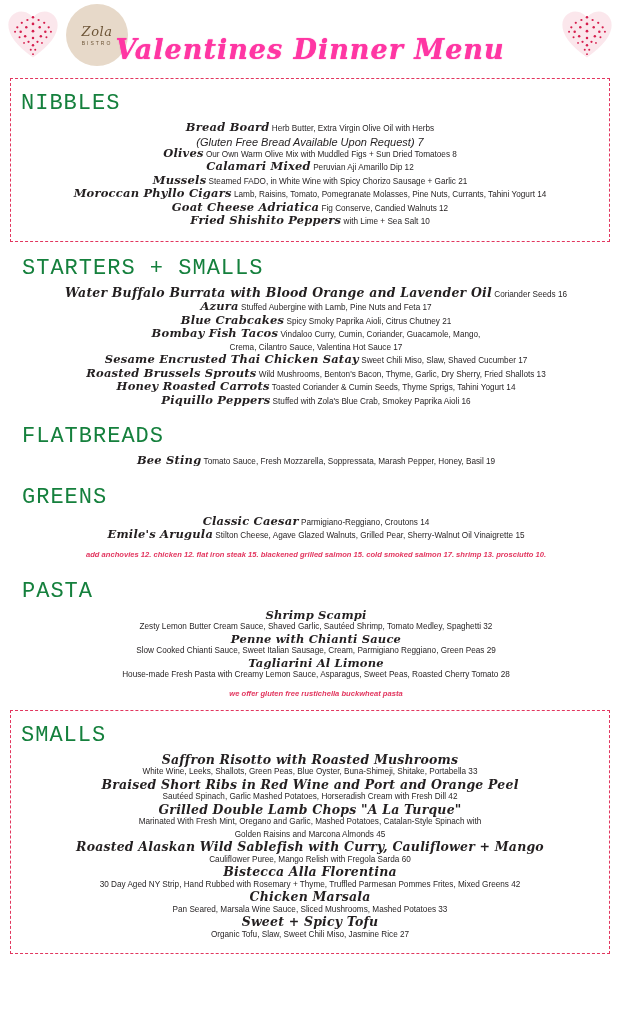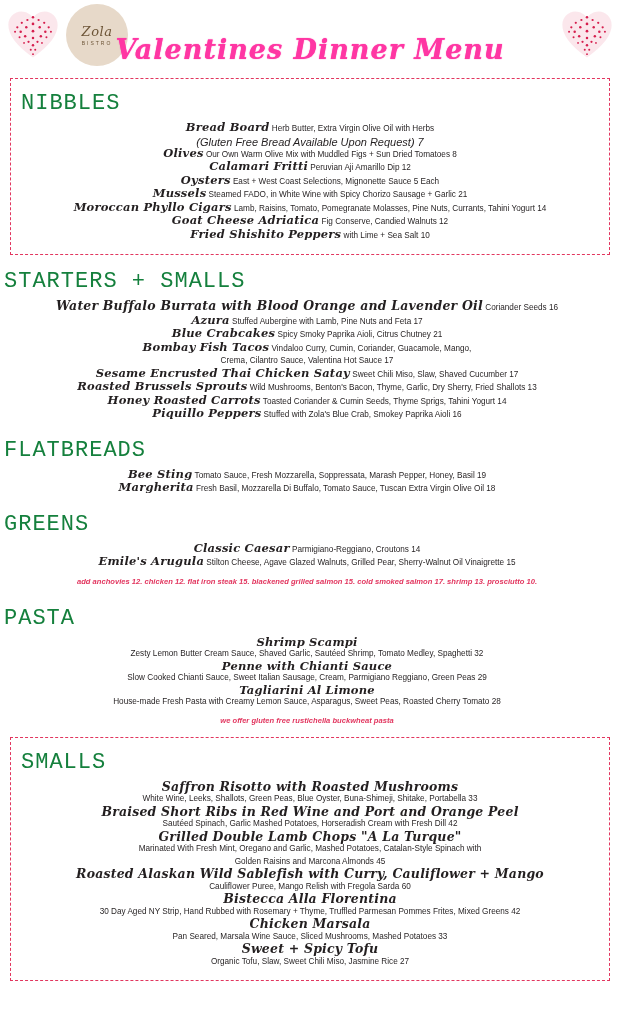--- a/index.html
+++ b/index.html
@@ -84,21 +84,21 @@
 
   
   .dashed-box {
     border: 1px dashed #e2365f;
     margin: 0 10px;
     padding: 8px 10px 12px 10px;
     box-sizing: border-box;
   }
 
   .section {
-    padding: 4px 10px 2px 4px;
+    padding: 4px 10px 2px 22px;
   }
 
   .section-title {
     font-family: Liberation Mono, monospace;
     font-size: 22px;
     letter-spacing: 1px;
     color: #15803d;
     margin: 4px 0 6px 0;
   }
 
@@ -230,22 +230,21 @@
       </svg>
     </div>
   </div>
 
   <div id="sections-root">
       <div class="dashed-box">
         <div class="section-title">NIBBLES</div>
         <div class="item"><span class="item-name">Bread Board</span><span class="item-desc"> Herb Butter, Extra Virgin Olive Oil with Herbs</span></div>
         <div class="note">(Gluten Free Bread Available Upon Request) 7</div>
         <div class="item"><span class="item-name">Olives</span><span class="item-desc"> Our Own Warm Olive Mix with Muddled Figs + Sun Dried Tomatoes 8</span></div>
-        <div class="item"><span class="item-name">Calamari Fritti</span><span class="item-desc"> Peruvian Aji Amarillo Dip 12</span></div>
-        <div class="item"><span class="item-name">Oysters</span><span class="item-desc"> East + West Coast Selections, Mignonette Sauce  5 Each</span></div>
+        <div class="item"><span class="item-name">Calamari Mixed</span><span class="item-desc"> Peruvian Aji Amarillo Dip 12</span></div>
         <div class="item"><span class="item-name">Mussels</span><span class="item-desc"> Steamed FADO, in White Wine with Spicy Chorizo Sausage + Garlic 21</span></div>
         <div class="item"><span class="item-name">Moroccan Phyllo Cigars</span><span class="item-desc"> Lamb, Raisins, Tomato, Pomegranate Molasses, Pine Nuts, Currants, Tahini Yogurt 14</span></div>
         <div class="item"><span class="item-name">Goat Cheese Adriatica</span><span class="item-desc"> Fig Conserve, Candied Walnuts  12</span></div>
         <div class="item"><span class="item-name">Fried Shishito Peppers</span><span class="item-desc"> with Lime + Sea Salt 10</span></div>
       </div>
       <div class="spacer-sm"></div>
       <div class="section">
         <div class="section-title">STARTERS + SMALLS</div>
         <div class="item"><span class="item-name big">Water Buffalo Burrata with Blood Orange and Lavender Oil</span><span class="item-desc"> Coriander Seeds 16</span></div>
         <div class="item"><span class="item-name">Azura</span><span class="item-desc"> Stuffed Aubergine with Lamb, Pine Nuts and Feta 17</span></div>
@@ -254,21 +253,20 @@
         <div class="item"><span class="item-desc">Crema, Cilantro Sauce, Valentina Hot Sauce 17</span></div>
         <div class="item"><span class="item-name">Sesame Encrusted Thai Chicken Satay</span><span class="item-desc"> Sweet Chili Miso, Slaw, Shaved Cucumber 17</span></div>
         <div class="item"><span class="item-name">Roasted Brussels Sprouts</span><span class="item-desc"> Wild Mushrooms, Benton's Bacon, Thyme, Garlic, Dry Sherry, Fried Shallots 13</span></div>
         <div class="item"><span class="item-name">Honey Roasted Carrots</span><span class="item-desc"> Toasted Coriander &amp; Cumin Seeds, Thyme Sprigs, Tahini Yogurt 14</span></div>
         <div class="item"><span class="item-name">Piquillo Peppers</span><span class="item-desc"> Stuffed with Zola's Blue Crab, Smokey Paprika Aioli 16</span></div>
       </div>
       <div class="spacer-sm"></div>
       <div class="section">
         <div class="section-title">FLATBREADS</div>
         <div class="item"><span class="item-name">Bee Sting</span><span class="item-desc"> Tomato Sauce, Fresh Mozzarella, Soppressata, Marash Pepper, Honey, Basil 19</span></div>
-        <div class="item"><span class="item-name">Margherita</span><span class="item-desc"> Fresh Basil, Mozzarella Di Buffalo, Tomato Sauce, Tuscan Extra Virgin Olive Oil 18</span></div>
       </div>
       <div class="spacer-sm"></div>
       <div class="section">
         <div class="section-title">GREENS</div>
         <div class="item"><span class="item-name">Classic Caesar</span><span class="item-desc"> Parmigiano-Reggiano, Croutons 14</span></div>
         <div class="item"><span class="item-name">Emile's Arugula</span><span class="item-desc"> Stilton Cheese, Agave Glazed Walnuts, Grilled Pear, Sherry-Walnut Oil Vinaigrette  15</span></div>
         <div class="pink-note">add anchovies 12. chicken 12. flat iron steak 15. blackened grilled salmon 15. cold smoked salmon 17. shrimp 13. prosciutto 10.</div>
       </div>
       <div class="spacer-sm"></div>
       <div class="section">

